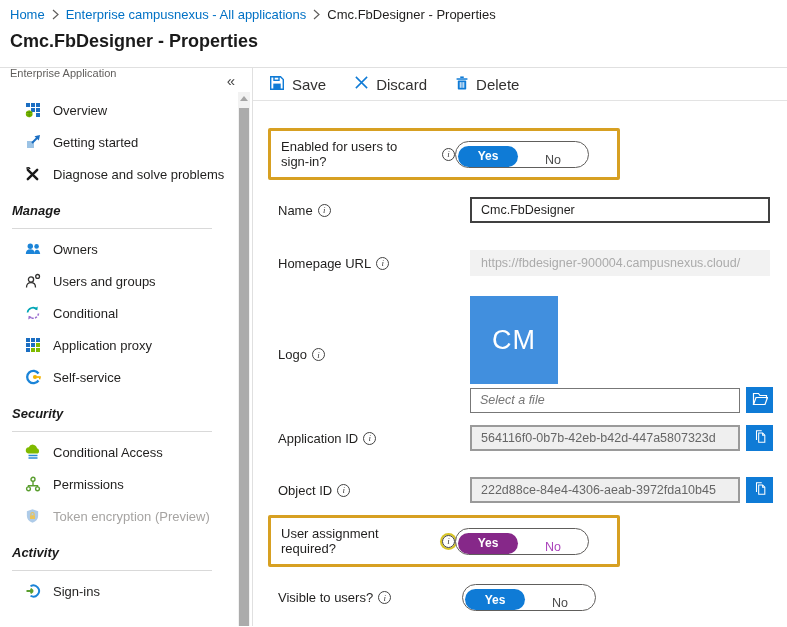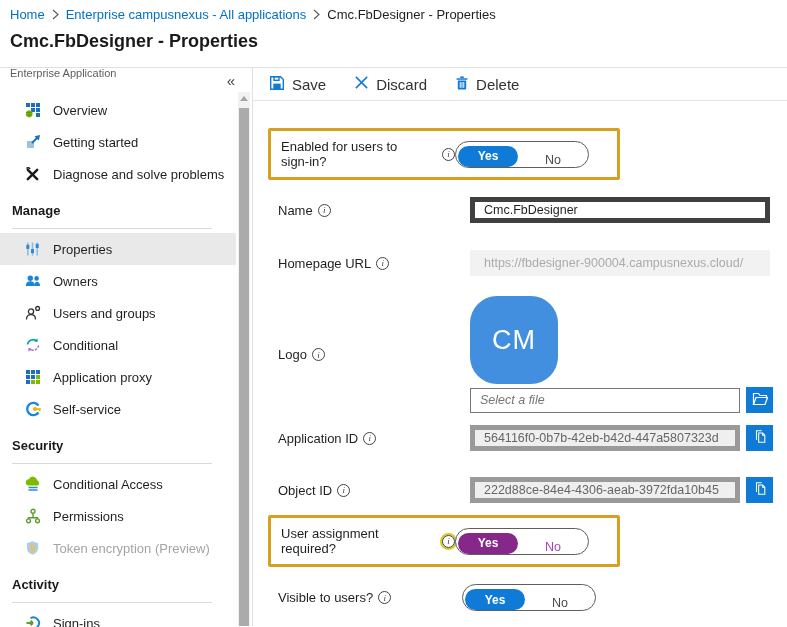--- a/index.html
+++ b/index.html
@@ -33,21 +33,21 @@
   .scroll-thumb { position: absolute; top: 16px; bottom: 0; left: 1px; right: 1px;
     background: #ababab; }
   .nav { width: 236px; }
   .nav-item { height: 32px; display: flex; align-items: center; gap: 12px;
     padding-left: 24px; font-size: 13px; cursor: pointer; color: #201f1e; }
   .nav-item.selected { background: #e9e9e9; }
   .nav-item.disabled { color: #a6a4a2; cursor: default; }
   .nav-item .ic { width: 17px; height: 17px; flex: none; display: flex;
     align-items: center; justify-content: center; }
   .nav-section { margin-top: 13px; height: 25px; display: flex; align-items: flex-start;
-    padding-left: 12px; font-size: 13px; font-weight: 600; color: #1a1a1a; }
+    padding-left: 12px; font-size: 13px; font-weight: 600; color: #1a1a1a; font-style: italic; }
   .nav-divider { height: 1px; background: #d9d9d9; margin: 0 24px 4px 12px; }
 
   
   .toolbar { height: 33px; display: flex; align-items: center; gap: 28px;
     padding-left: 16px; border-bottom: 1px solid #e3e3e3; }
   .tool-btn { display: flex; align-items: center; gap: 7px; font-size: 15px;
     color: #323130; cursor: pointer; background: none; border: none;
     font-family: inherit; }
 
   
@@ -58,42 +58,42 @@
   .info { width: 13px; height: 13px; border: 1px solid #424242; border-radius: 50%;
     font-size: 9px; font-style: italic; font-family: "Liberation Serif", serif;
     display: inline-flex; align-items: center; justify-content: center;
     color: #424242; flex: none; cursor: pointer; }
   .info.ringed { box-shadow: 0 0 0 2px #d8c525; }
 
   .hl-box { width: 352px; border: 3px solid var(--highlight); border-radius: 2px;
     display: flex; align-items: center; padding: 8px 0 8px 10px; }
   .hl-box .flabel { width: 174px; gap: 16px; }
 
-  .txt-input { width: 300px; height: 26px; border: 5px solid #404040; background: #fff;
+  .txt-input { width: 300px; height: 26px; border: 2px solid #404040; background: #fff;
     font-size: 12.5px; padding: 0 9px; color: #201f1e; font-family: inherit; }
   .txt-input.ghost { background: #f2f2f2; border-color: #f2f2f2; color: #ababab; }
   .txt-input.ro { background: #efefef; border-color: #9a9a9a; color: #666; width: 270px; }
   .ctrl-group { display: flex; align-items: center; gap: 6px; }
 
   .sq-btn { width: 27px; height: 26px; background: var(--blue); border: none;
     display: flex; align-items: center; justify-content: center; cursor: pointer;
     flex: none; }
 
   .toggle { width: 134px; height: 27px; border: 1px solid #605e5c; border-radius: 14px;
     background: #fff; display: flex; align-items: flex-end; cursor: pointer; flex: none; }
   .toggle .yes { width: 60px; height: 21px; margin-left: 2px; border-radius: 11px;
     background: var(--blue); color: #fff; font-weight: bold; font-size: 12px;
     display: flex; align-items: center; justify-content: center; }
   .toggle .no { flex: 1; text-align: center; font-size: 12.5px; color: #4a4a4a; }
   .toggle.purple .yes { background: var(--purple); }
   .toggle.purple .no { color: #ab44bb; }
 
   .logo-square { width: 88px; height: 88px; background: var(--logo-blue); color: #fff;
     display: flex; align-items: center; justify-content: center; font-size: 27px;
-    font-weight: 300; letter-spacing: 1px; border-radius: 27px; }
+    font-weight: 300; letter-spacing: 1px; }
   .file-input { width: 270px; height: 25px; border: 1px solid #777; font-size: 12.5px;
     padding: 0 9px; font-family: inherit; }
   .file-input::placeholder { font-style: italic; color: #767676; }
 
   .mb17 { margin-bottom: 17px; } .mb27 { margin-bottom: 27px; }
   .mb20 { margin-bottom: 20px; } .mb24 { margin-bottom: 12px; }
   .mb26 { margin-bottom: 26px; } .mb12 { margin-bottom: 12px; }
 </style>
 </head>
 <body>
@@ -165,37 +165,20 @@
               <path d="M3 3 L13 13 M13 3 L3 13" stroke="#1a1a1a" stroke-width="2.6" stroke-linecap="round"></path>
               <path d="M1.5 1.5 a3 3 0 0 1 4 .5" stroke="#1a1a1a" stroke-width="1.5" fill="none"></path>
             </svg>
         </span>
         <span>Diagnose and solve problems</span>
       </div>
 
       <div class="nav-section">Manage</div>
       <div class="nav-divider"></div>
 
-      <div class="nav-item selected">
-        <span class="ic">
-          <svg width="15" height="16" viewBox="0 0 16 16">
-              <g stroke="#8cb8dd" stroke-width="1.6">
-                <line x1="3" y1="1" x2="3" y2="15"></line>
-                <line x1="8" y1="1" x2="8" y2="15"></line>
-                <line x1="13" y1="1" x2="13" y2="15"></line>
-              </g>
-              <g fill="#2a8ad4">
-                <rect x="1.4" y="3.5" width="3.2" height="4.4"></rect>
-                <rect x="6.4" y="8" width="3.2" height="4.4"></rect>
-                <rect x="11.4" y="2.5" width="3.2" height="4.4"></rect>
-              </g>
-            </svg>
-        </span>
-        <span>Properties</span>
-      </div>
 
       <div class="nav-item">
         <span class="ic">
           <svg width="16" height="16" viewBox="0 0 16 16" fill="#1b84d8">
               <circle cx="5.3" cy="5.2" r="2.7"></circle>
               <path d="M.8 13 q0-4.8 4.5-4.8 t4.5 4.8 z"></path>
               <circle cx="11.6" cy="5.4" r="2.3"></circle>
               <path d="M9.2 13 q.4-4.2 2.8-4.2 t3.2 4.2 z"></path>
             </svg>
         </span>

